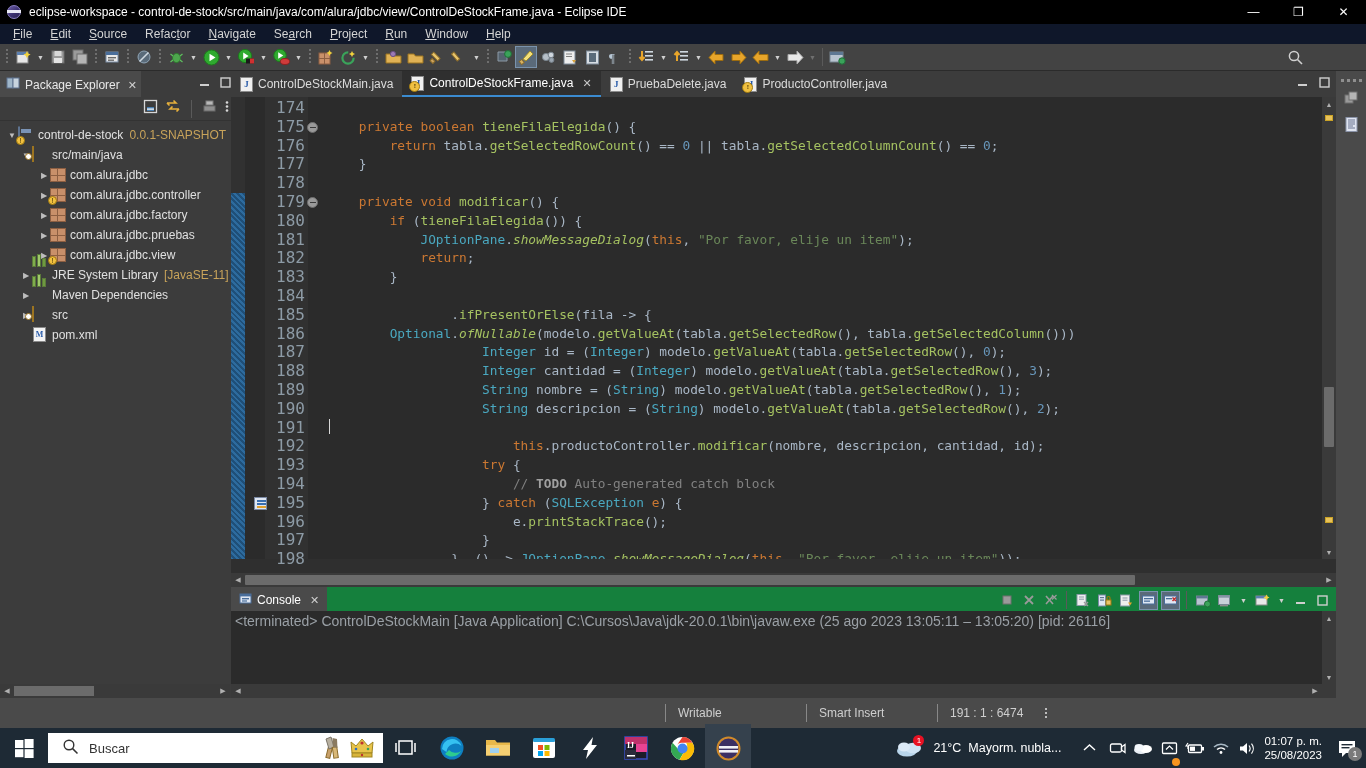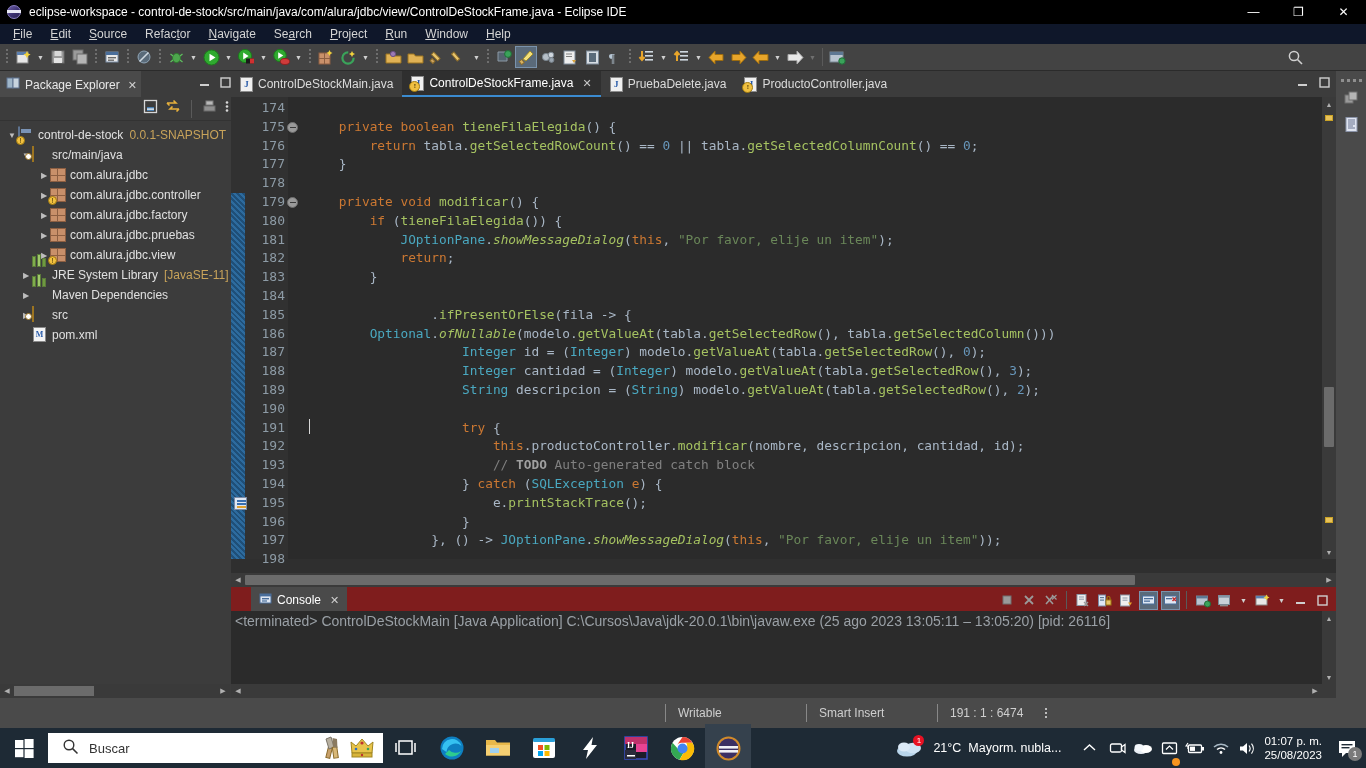--- a/index.html
+++ b/index.html
@@ -144,22 +144,22 @@
     display:flex; align-items:center; justify-content:center; font-weight:bold;
   }
 
   .ed-main { position:absolute; top:26px; left:0; width:1105px; height:462px; background:#2b2b2b; display:flex; }
   .ed-annot { width:14px; background:#313131; position:relative; }
   .ed-annot .stripe {
     position:absolute; left:0; width:14px;
     background-image: repeating-linear-gradient(45deg,#2d6b9e 0 2px,#1f4f78 2px 4px);
   }
   .ed-gutter {
-    width:43px; background:#313131; color:#8d9ba6; font-size:13px;
-    font-family:"DejaVu Sans Mono", monospace; text-align:right; padding-top:2px; position:relative;
+    width:43px; background:#313131; color:#8d9ba6; font-size:16px;
+    font-family:"DejaVu Sans Mono", monospace; text-align:right; padding-top:2px; position:relative;margin-left:20px;
   }
   .ed-gutter .ln { height:18.8px; line-height:18.8px; padding-right:3px; position:relative; }
   .fold {
     position:absolute; right:-10px; top:4px; width:11px; height:11px; border-radius:50%;
     background:#9a9a9a; border:1px solid #6f6f6f;
   }
   .fold::after{ content:""; position:absolute; left:2px; top:4px; width:6px; height:1.5px; background:#3a3a3a; }
   .todo-mark {
     position:absolute; left:-11px; top:3px; width:13px; height:13px;
     background:#dfe7f3; border:1px solid #7b8aa5;
@@ -193,21 +193,21 @@
   .n  { color:#6897bb; }           
   .cm { color:#808080; }           
   .cmb{ color:#a0a0a0; font-weight:bold; }
   .it { font-style:italic; }
   .cyan { color:#4aa8c0; }
 
   .caret { position:absolute; width:1px; height:15px; background:#d8d8d8; }
 
   
   .console { position:absolute; left:231px; top:516px; width:1105px; height:111px; background:#3c3c3c; }
-  .con-tabbar { height:24px; display:flex; align-items:flex-end; position:relative; background:#7f1d1d;padding-left:20px; }
+  .con-tabbar { height:24px; display:flex; align-items:flex-end; position:relative; background:#15803d; }
   .con-tab {
     height:24px; display:flex; align-items:center; gap:5px; padding:0 8px;
     background:#4a4a4a; color:#ffffff; font-size:12px; border-top:2px solid #4a4a4a;
   }
   .con-tab .x { font-size:11px; color:#d0d0d0; margin-left:4px; }
   .con-tools { position:absolute; right:4px; top:2px; display:flex; align-items:center; gap:3px; }
   .con-tool { width:19px; height:19px; display:flex; align-items:center; justify-content:center; }
   .con-tool.sel { background:#5a6a7a; border:1px solid #7a93ad; }
   .con-body { position:absolute; top:24px; left:0; width:1105px; height:87px; background:#2b2b2b; }
   .con-line {
@@ -735,24 +735,25 @@
             <div class="cl"><span class="t">    </span><span class="k">private</span><span class="t"> </span><span class="k">void</span><span class="t"> </span><span class="m">modificar</span><span class="t">() {</span></div>
             <div class="cl"><span class="t">        </span><span class="k">if</span><span class="t"> (</span><span class="m">tieneFilaElegida</span><span class="t">()) {</span></div>
             <div class="cl"><span class="t">            </span><span class="cyan">JOptionPane</span><span class="t">.</span><span class="m it">showMessageDialog</span><span class="t">(</span><span class="k">this</span><span class="t">, </span><span class="st">"Por favor, elije un item"</span><span class="t">);</span></div>
             <div class="cl"><span class="t">            </span><span class="k">return</span><span class="t">;</span></div>
             <div class="cl"><span class="t">        }</span></div>
             <div class="cl">&nbsp;</div>
             <div class="cl"><span class="t">                .</span><span class="m">ifPresentOrElse</span><span class="t">(fila -&gt; {</span></div>
             <div class="cl"><span class="t">        </span><span class="cyan">Optional</span><span class="t">.</span><span class="m it">ofNullable</span><span class="t">(modelo.</span><span class="m">getValueAt</span><span class="t">(tabla.</span><span class="m">getSelectedRow</span><span class="t">(), tabla.</span><span class="m">getSelectedColumn</span><span class="t">()))</span></div>
             <div class="cl"><span class="t">                    </span><span class="cyan">Integer</span><span class="t"> id = (</span><span class="cyan">Integer</span><span class="t">) modelo.</span><span class="m">getValueAt</span><span class="t">(tabla.</span><span class="m">getSelectedRow</span><span class="t">(), </span><span class="n">0</span><span class="t">);</span></div>
             <div class="cl"><span class="t">                    </span><span class="cyan">Integer</span><span class="t"> cantidad = (</span><span class="cyan">Integer</span><span class="t">) modelo.</span><span class="m">getValueAt</span><span class="t">(tabla.</span><span class="m">getSelectedRow</span><span class="t">(), </span><span class="n">3</span><span class="t">);</span></div>
+            <div class="cl"><span class="t">                    </span><span class="cyan">String</span><span class="t"> nombre = (</span><span class="cyan">String</span><span class="t">) modelo.</span><span class="m">getValueAt</span><span class="t">(tabla.</span><span class="m">getSelectedRow</span><span class="t">(), </span><span class="n">1</span><span class="t">);</span></div>
             <div class="cl"><span class="t">                    </span><span class="cyan">String</span><span class="t"> descripcion = (</span><span class="cyan">String</span><span class="t">) modelo.</span><span class="m">getValueAt</span><span class="t">(tabla.</span><span class="m">getSelectedRow</span><span class="t">(), </span><span class="n">2</span><span class="t">);</span></div>
             <div class="cl">&nbsp;</div>
+            <div class="cl"><span class="t">                        </span><span class="k">this</span><span class="t">.productoController.</span><span class="m">modificar</span><span class="t">(nombre, descripcion, cantidad, id);</span></div>
             <div class="cl"><span class="t">                    </span><span class="k">try</span><span class="t"> {</span></div>
-            <div class="cl"><span class="t">                        </span><span class="k">this</span><span class="t">.productoController.</span><span class="m">modificar</span><span class="t">(nombre, descripcion, cantidad, id);</span></div>
             <div class="cl"><span class="t">                        </span><span class="cm">// </span><span class="cmb">TODO</span><span class="cm"> Auto-generated catch block</span></div>
             <div class="cl"><span class="t">                    } </span><span class="k">catch</span><span class="t"> (</span><span class="cyan">SQLException</span><span class="t"> </span><span class="k">e</span><span class="t">) {</span></div>
             <div class="cl"><span class="t">                        e.</span><span class="m">printStackTrace</span><span class="t">();</span></div>
             <div class="cl"><span class="t">                    }</span></div>
             <div class="cl"><span class="t">                }, () -&gt; </span><span class="cyan">JOptionPane</span><span class="t">.</span><span class="m it">showMessageDialog</span><span class="t">(</span><span class="k">this</span><span class="t">, </span><span class="st">"Por favor, elije un item"</span><span class="t">));</span></div>
             <div class="caret" style="left:9px; top:322px;"></div>
         </div>
 
         <div class="ed-vscroll">
           <div class="arw" style="top:0;">▲</div>

